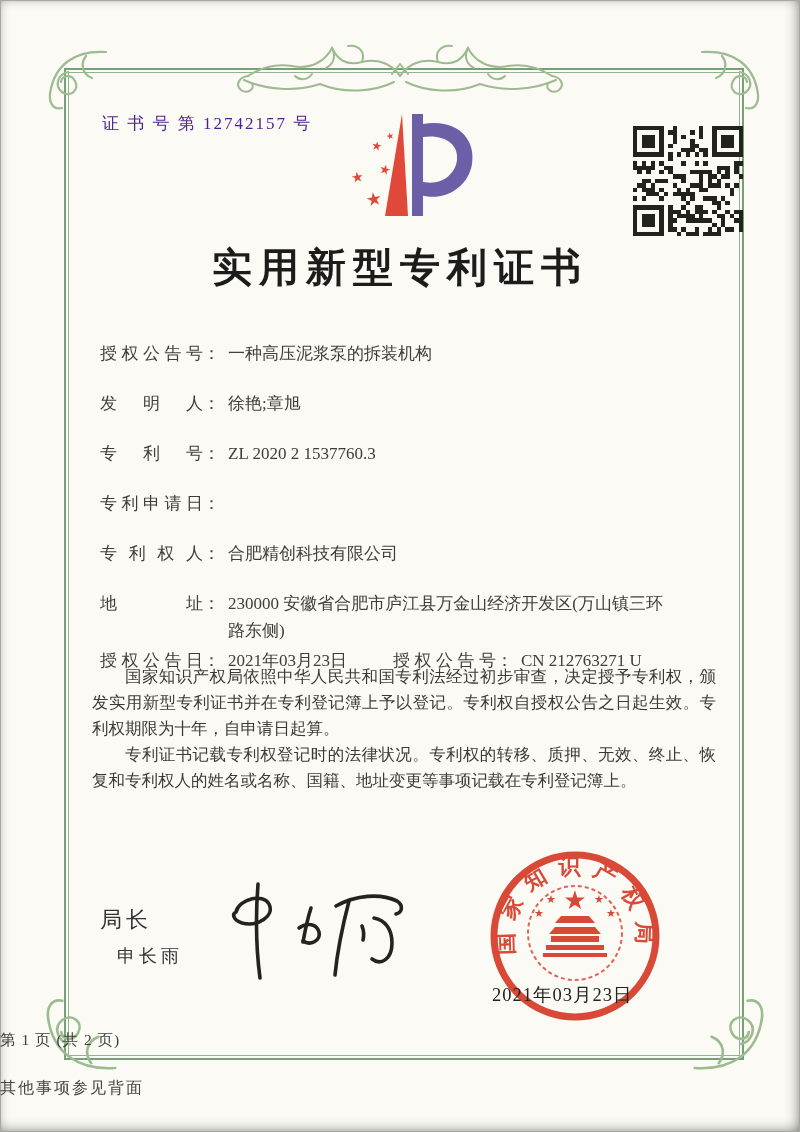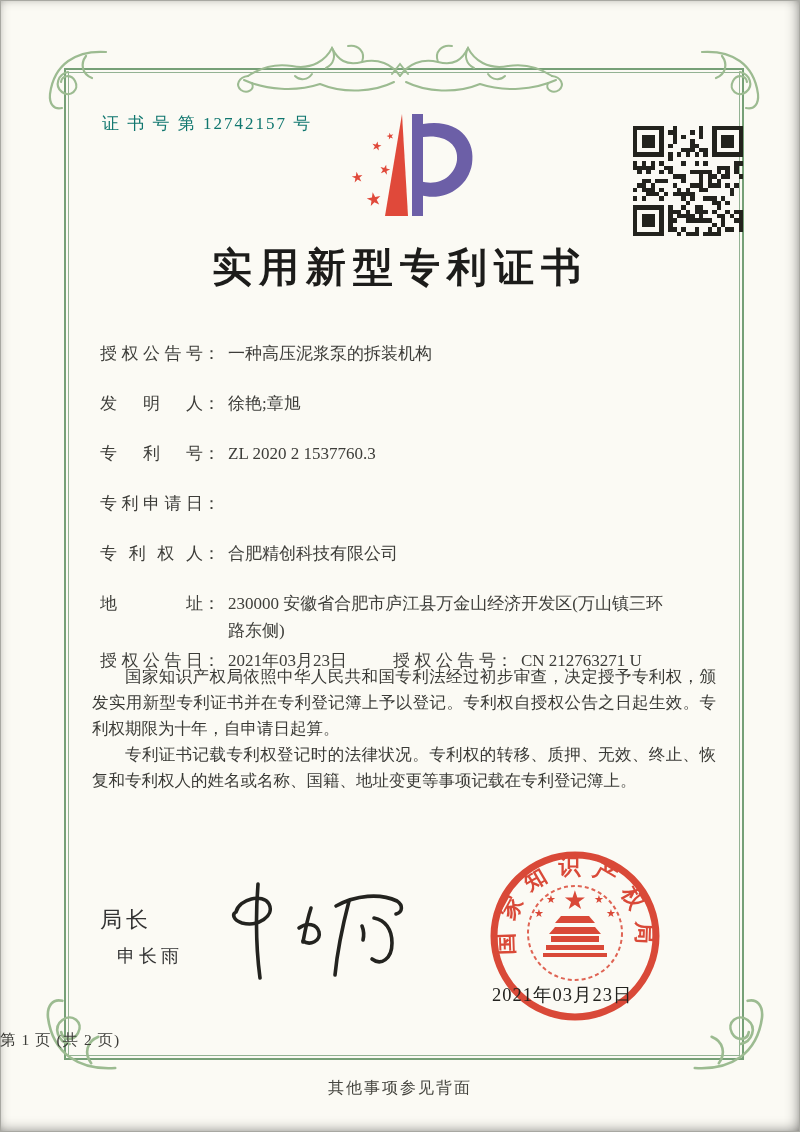--- a/index.html
+++ b/index.html
@@ -22,21 +22,21 @@
       inset 0 -10px 14px -9px rgba(0,0,0,.40),
       inset 8px 0 12px -9px rgba(0,0,0,.25),
       inset 0 8px 12px -9px rgba(0,0,0,.25);
   }
   .abs{position:absolute;}
   
   .frame{left:64px;top:68px;width:680px;height:992px;border:2px solid var(--green);}
   .frame-inner{position:absolute;inset:2px;border:1px solid var(--green-light);}
   .orn{color:var(--orn);}
   
-  .cert-no{left:102px;top:112px;font-size:17px;letter-spacing:2px;color:#0f766e;}
+  .cert-no{left:102px;top:112px;font-size:17px;letter-spacing:2px;color:#4c1d95;}
   .logo{left:328px;top:104px;}
   .qr{left:633px;top:126px;}
   .title{left:0;right:0;top:240px;text-align:center;font-size:40px;font-weight:600;
          letter-spacing:7px;color:#1c1c1a;}
   
   .fields{left:100px;top:340px;width:566px;font-size:17px;color:#3d3d39;}
   .frow{display:flex;line-height:27px;margin-bottom:23px;align-items:flex-start;}
   .frow.addr{margin-bottom:3px;}
   .flabel{display:inline-block;width:103px;flex:0 0 103px;text-align:justify;text-align-last:justify;}
   .fcolon{flex:0 0 auto;margin-right:8px;}
@@ -49,21 +49,21 @@
   .paras p{text-indent:2em;}
   
   .sig-title{left:100px;top:905px;font-size:22px;letter-spacing:4px;color:#333;}
   .sig-name{left:117px;top:944px;font-size:18px;letter-spacing:4px;color:#333;}
   .signature{left:206px;top:868px;}
   
   .seal{left:482px;top:843px;opacity:.95;}
   .seal-date{left:492px;top:982px;font-size:18.5px;color:#23231f;letter-spacing:1px;z-index:3;}
   
   .page-num{left:0;right:0;top:1030px;font-size:15.5px;color:#3c3c38;letter-spacing:1px;}
-  .back-note{left:0;right:0;top:1078px;text-align:center;font-size:16px;color:#45453f;letter-spacing:2px;}
+  .back-note{left:0;right:0;top:1078px;font-size:16px;color:#45453f;letter-spacing:2px;}
 </style>
 </head>
 <body>
 
 <div class="scan">
 
   <div class="abs frame">
     <div class="frame-inner"></div>
   </div>
 

